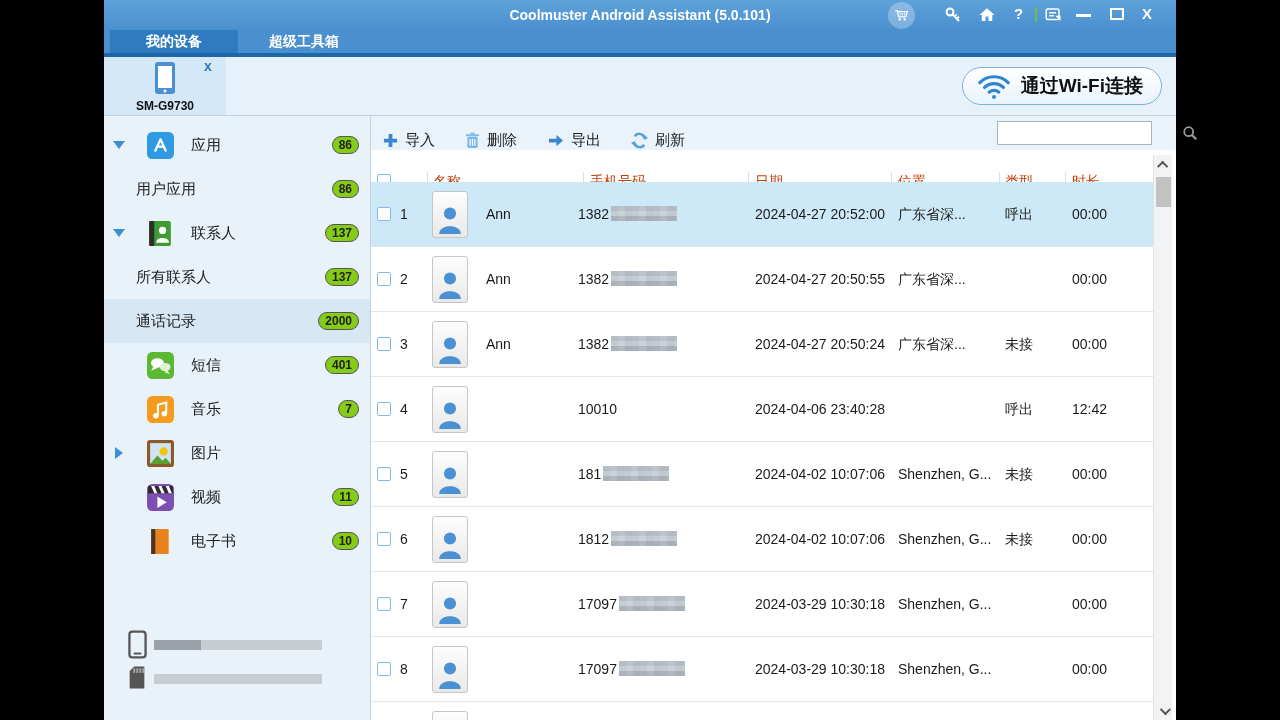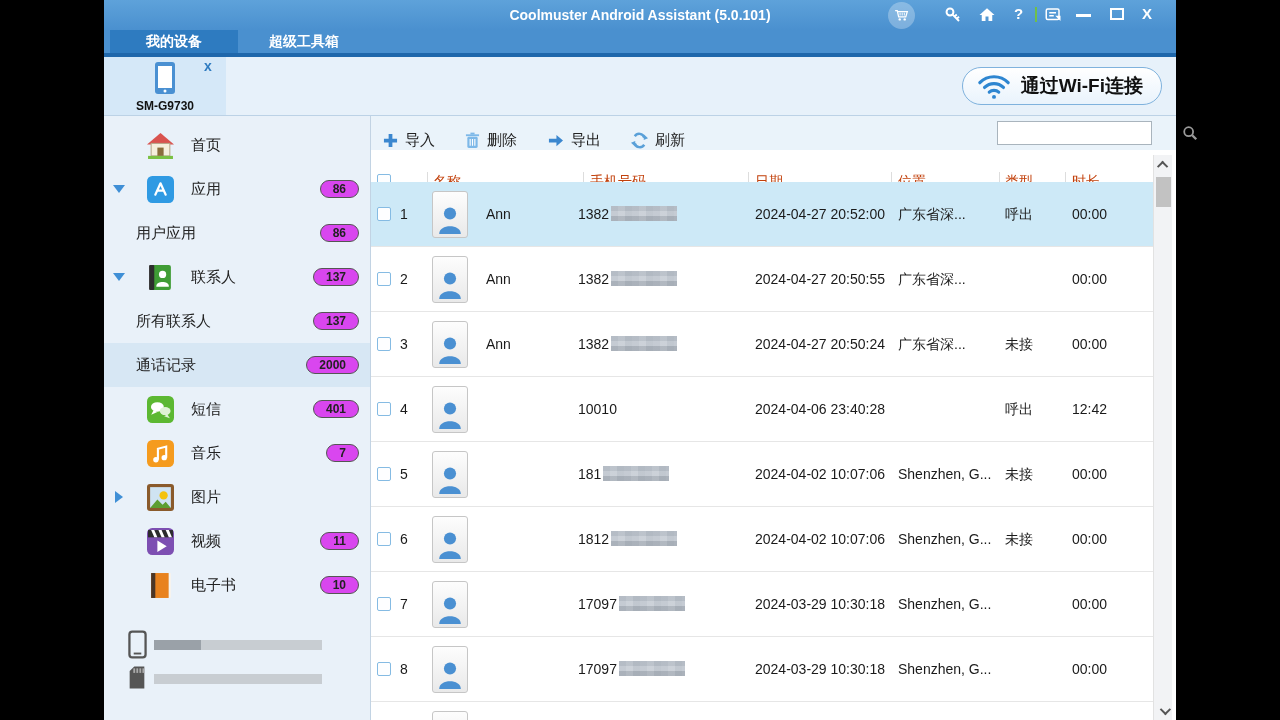--- a/index.html
+++ b/index.html
@@ -49,22 +49,22 @@
   .side-item.selected { background:#d7e7f4; }
   .arrow-box { width:30px; display:flex; justify-content:center; flex:0 0 30px; }
   .tri-down { width:0; height:0; border-left:6px solid transparent; border-right:6px solid transparent;
               border-top:8px solid #3f8fd6; }
   .tri-right { width:0; height:0; border-top:6px solid transparent; border-bottom:6px solid transparent;
                border-left:8px solid #3f8fd6; }
   .side-icon { width:27px; height:27px; margin-left:13px; flex:0 0 27px; }
   .side-label { margin-left:17px; font-size:15px; color:#222; }
   .side-item.child .side-label { margin-left:32px; }
   .badge { margin-left:auto; margin-right:11px; border:1px solid #555; border-radius:9px;
-           background:#d946ef; color:#222; font-size:12px; font-weight:bold;
-           padding:1px 12px; line-height:14px; }
+           background:#84cc16; color:#222; font-size:12px; font-weight:bold;
+           padding:1px 6px; line-height:14px; }
   .storage-row { position:absolute; left:0; width:266px; height:34px; }
   .storage-bar { position:absolute; left:50px; top:12px; width:168px; height:10px; background:#c8cdd2; }
   .storage-fill { height:100%; background:#9aa1a8; }
 
   
   .content { position:absolute; left:267px; top:116px; width:805px; height:604px; background:#fff; }
   .toolbar { position:absolute; left:0; top:0; width:100%; height:34px; background:#eaf3fa;
              display:flex; align-items:center; padding-left:12px; gap:30px; }
   .tool-btn { display:flex; align-items:center; gap:7px; font-size:15px; color:#222; cursor:default;margin-top:14px; }
   .searchbox { position:absolute; left:626px; top:5px; width:155px; height:24px; background:#fff;
@@ -163,30 +163,20 @@
           <path d="M13 20 a7.3 7.3 0 0 1 10 0" stroke="#2e86d1" stroke-width="3.4" fill="none" stroke-linecap="round"></path>
           <circle cx="18" cy="25" r="2.1" fill="#2e86d1"></circle>
         </svg>
       <span class="lbl">通过Wi-Fi连接</span>
     </div>
   </div>
 
   <div class="sidebar">
     <div class="side-items">
       <div class="side-item">
-        <span class="arrow-box"></span>
-        <svg class="side-icon" viewBox="0 0 26 26">
-            <polygon points="13,1 26,12 0,12" fill="#d9534f"></polygon>
-            <rect x="4" y="11" width="18" height="12" fill="#f5efdc" stroke="#b8a88a" stroke-width="1"></rect>
-            <rect x="10" y="15" width="6" height="8" fill="#8a6d3b"></rect>
-            <rect x="1" y="23" width="24" height="3" fill="#7ac143"></rect>
-          </svg>
-        <span class="side-label">首页</span>
-      </div>
-      <div class="side-item">
         <span class="arrow-box">
             <span class="tri-down"></span>
           </span>
         <svg class="side-icon" viewBox="0 0 26 26">
             <rect width="26" height="26" rx="5" fill="#2f9ae3"></rect>
             <path d="M8 18 L13 7 L18 18 M10.3 14 H15.7" stroke="#fff" stroke-width="2.1" fill="none" stroke-linecap="round" stroke-linejoin="round"></path>
           </svg>
         <span class="side-label">应用</span>
         <span class="badge">86</span>
       </div>

